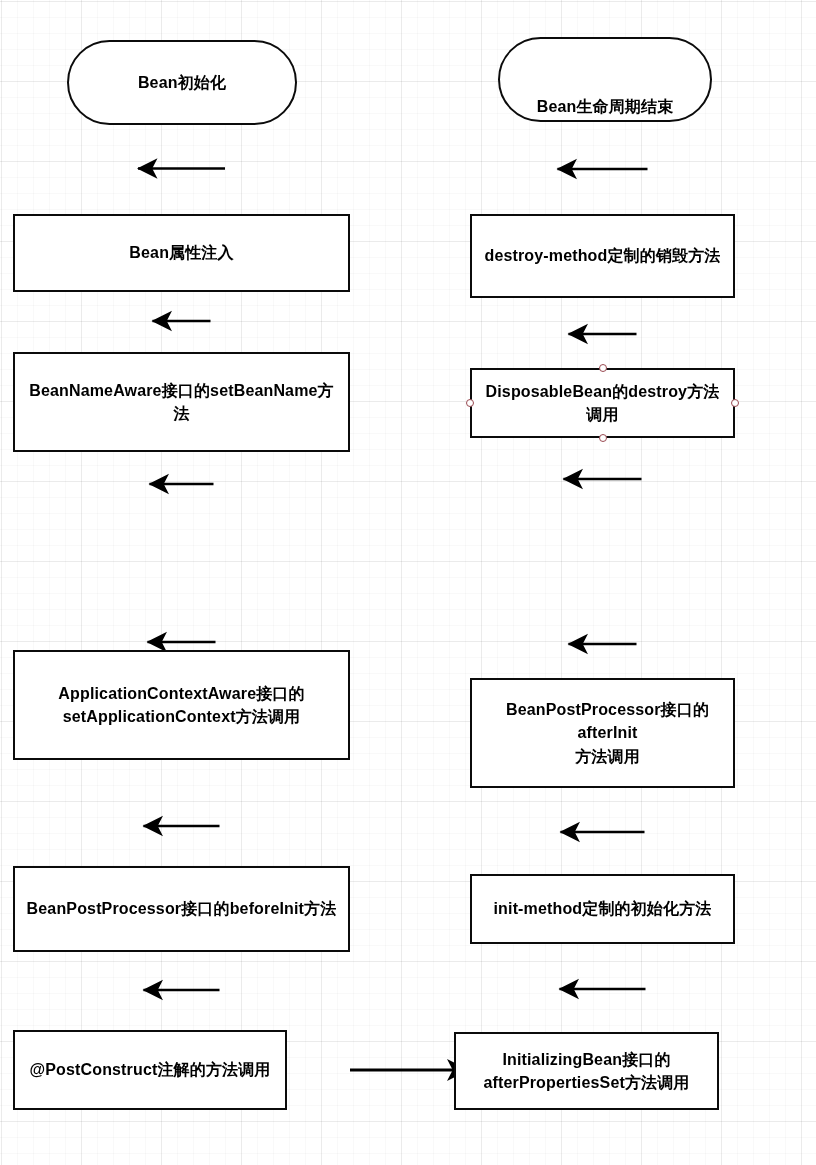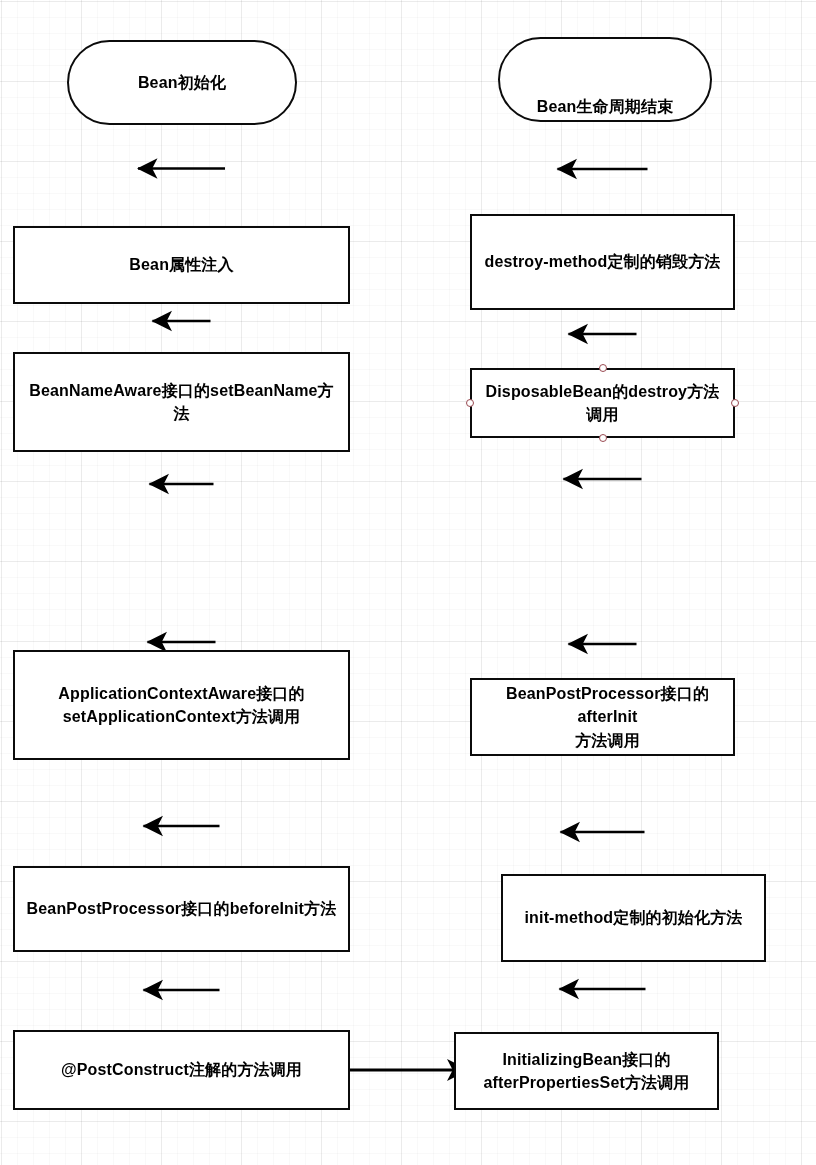--- a/index.html
+++ b/index.html
@@ -96,67 +96,67 @@
     <line x1="602.5" y1="678" x2="602.5" y2="610" stroke="#000000" stroke-width="2.6" marker-end="url(#arrow-head)" transform="rotate(-90 602.5 644)"></line>
     <line x1="602.5" y1="518" x2="602.5" y2="440" stroke="#000000" stroke-width="2.6" marker-end="url(#arrow-head)" transform="rotate(-90 602.5 479)"></line>
     <line x1="602.5" y1="368" x2="602.5" y2="300" stroke="#000000" stroke-width="2.6" marker-end="url(#arrow-head)" transform="rotate(-90 602.5 334)"></line>
     <line x1="602.5" y1="214" x2="602.5" y2="124" stroke="#000000" stroke-width="2.6" marker-end="url(#arrow-head)" transform="rotate(-90 602.5 169)"></line>
   </svg>
 
   <div class="node terminal" style="left:67px; top:40px; width:230px; height:85px;">
     <span class="label">Bean初始化</span>
   </div>
 
-  <div class="node" style="left:13px; top:214px; width:337px; height:78px;margin-top:12px;">
+  <div class="node" style="left:13px; top:214px; width:337px; height:78px;">
     <span class="label">Bean属性注入</span>
   </div>
 
   <div class="node" style="left:13px; top:352px; width:337px; height:100px;">
     <span class="label">BeanNameAware接口的setBeanName方法</span>
   </div>
 
 
   <div class="node" style="left:13px; top:650px; width:337px; height:110px;">
     <span class="label">ApplicationContextAware接口的
 setApplicationContext方法调用</span>
   </div>
 
   <div class="node" style="left:13px; top:866px; width:337px; height:86px;">
     <span class="label">BeanPostProcessor接口的beforeInit方法</span>
   </div>
 
-  <div class="node" style="left:13px; top:1030px; width:337px; height:80px;align-items:center;">
+  <div class="node" style="left:13px; top:1030px; width:274px; height:80px;align-items:center;">
     <span class="label">@PostConstruct注解的方法调用</span>
   </div>
 
   <div class="node" style="left:454px; top:1032px; width:265px; height:78px;">
     <span class="label">InitializingBean接口的
 afterPropertiesSet方法调用</span>
   </div>
 
-  <div class="node" style="left:470px; top:874px; width:265px; height:88px;margin-left:31px;">
+  <div class="node" style="left:470px; top:874px; width:265px; height:70px;">
     <span class="label">init-method定制的初始化方法</span>
   </div>
 
-  <div class="node" style="left:470px; top:678px; width:265px; height:78px;padding-left:18px;">
+  <div class="node" style="left:470px; top:678px; width:265px; height:110px;padding-left:18px;">
     <span class="label">BeanPostProcessor接口的afterInit
 方法调用</span>
   </div>
 
 
   <div class="node" style="left:470px; top:368px; width:265px; height:70px;justify-content:center;">
     <span class="label">DisposableBean的destroy方法调用</span>
   </div>
 
   <div class="handle" style="left:602.5px; top:368px;"></div>
   <div class="handle" style="left:735px; top:403px;"></div>
   <div class="handle" style="left:602.5px; top:438px;"></div>
   <div class="handle" style="left:470px; top:403px;"></div>
 
-  <div class="node" style="left:470px; top:214px; width:265px; height:96px;">
+  <div class="node" style="left:470px; top:214px; width:265px; height:84px;">
     <span class="label">destroy-method定制的销毁方法</span>
   </div>
 
   <div class="node terminal" style="left:498px; top:37px; width:214px; height:85px;align-items:flex-end;">
     <span class="label">Bean生命周期结束</span>
   </div>
 
 </div>
 
 </body></html>

